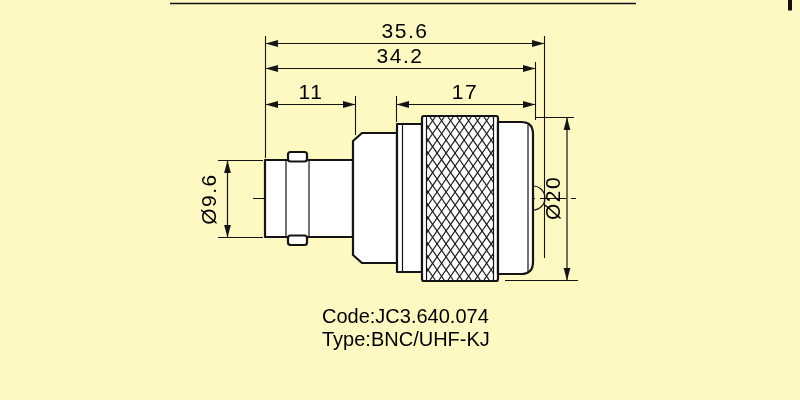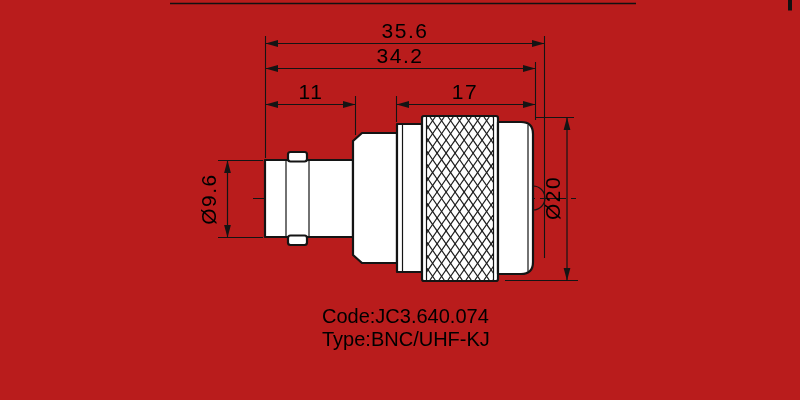--- a/index.html
+++ b/index.html
@@ -1,16 +1,16 @@
 <!DOCTYPE html>
 <html><head>
 <meta charset="utf-8">
 <style>
   html,body{margin:0;padding:0;background:#ffffff;}
-  .stage{position:relative;width:800px;height:400px;background:#b91c1c;overflow:hidden;
+  .stage{position:relative;width:800px;height:400px;background:#fef9c3;overflow:hidden;
          font-family:"Liberation Sans", sans-serif;}
   svg{display:block;}
   .outline{fill:#ffffff;stroke:#141414;stroke-width:2.2;stroke-linejoin:round;}
   .outline-thin{fill:none;stroke:#141414;stroke-width:1.2;}
   .dimline{stroke:#141414;stroke-width:1.2;fill:none;}
   .extline{stroke:#141414;stroke-width:1.1;fill:none;}
   .centerline{stroke:#141414;stroke-width:1;fill:none;stroke-dasharray:26 5 5 5;}
   .hatchline{stroke:#1c1c1c;stroke-width:1.2;}
   .arrowhead{fill:#141414;stroke:none;}
   .dim-text{font-size:21px;letter-spacing:1.5px;fill:#000000;}

